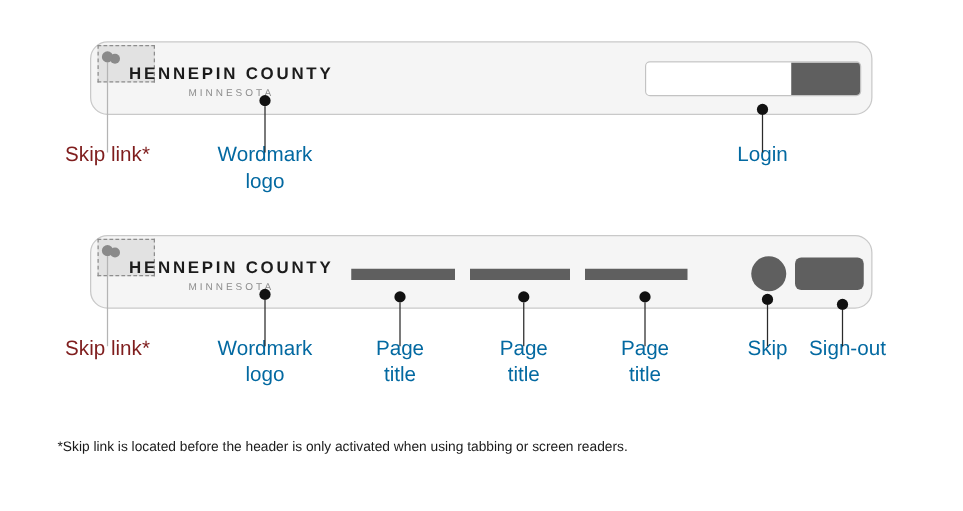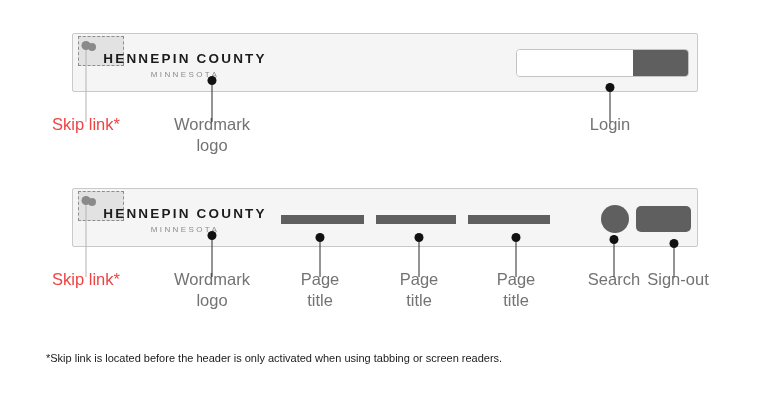--- a/index.html
+++ b/index.html
@@ -17,21 +17,21 @@
   }
 
   
   .header-bar {
     position: absolute;
     left: 72px;
     width: 626px;
     height: 59px;
     background: #f5f5f5;
     border: 1px solid #c9c9c9;
-    border-radius: 2px;
+    border-radius: 14px;
     box-sizing: border-box;
     padding-left: 32px;
   }
   #diagram-header-search { top: 33px; }
   #diagram-header-nav    { top: 188px; }
 
   
   .skip-link-box {
     position: absolute;
     left: 5px;
@@ -156,26 +156,26 @@
     transform: translateX(-50%);
     z-index: 2;
   }
   .leader-line.gray { background: #b4b4b4; }
 
   
   .callout-label {
     position: absolute;
     font-size: 16.5px;
     line-height: 21px;
-    color: #737373;
+    color: #0369a1;
     text-align: center;
     transform: translateX(-50%);
     white-space: pre-line;
   }
-  .callout-label.muted { color: #ef4444; }
+  .callout-label.muted { color: #7f1d1d; }
 
   
   .footnote {
     position: absolute;
     left: 46px;
     top: 347px;
     width: 640px;
     font-size: 11px;
     line-height: 23px;
     color: #1a1a1a;
@@ -252,19 +252,19 @@
 <div class="callout-label" style="left:419px; top:269px; width:110px;">Page
 title</div>
 
 <div class="callout-dot" style="left:516px; top:233px;"></div>
 <div class="leader-line" style="left:516px; top:242px; height:35px;"></div>
 <div class="callout-label" style="left:516px; top:269px; width:110px;">Page
 title</div>
 
 <div class="callout-dot" style="left:614px; top:235px;"></div>
 <div class="leader-line" style="left:614px; top:244px; height:33px;"></div>
-<div class="callout-label" style="left:614px; top:269px; width:90px;">Search</div>
+<div class="callout-label" style="left:614px; top:269px; width:90px;">Skip</div>
 
 <div class="callout-dot" style="left:674px; top:239px;"></div>
 <div class="leader-line" style="left:674px; top:248px; height:29px;"></div>
 <div class="callout-label" style="left:678px; top:269px; width:110px;">Sign-out</div>
 
 <div class="footnote">*Skip link is located before the header is only activated when using tabbing or screen readers.</div>
 
 </body></html>

